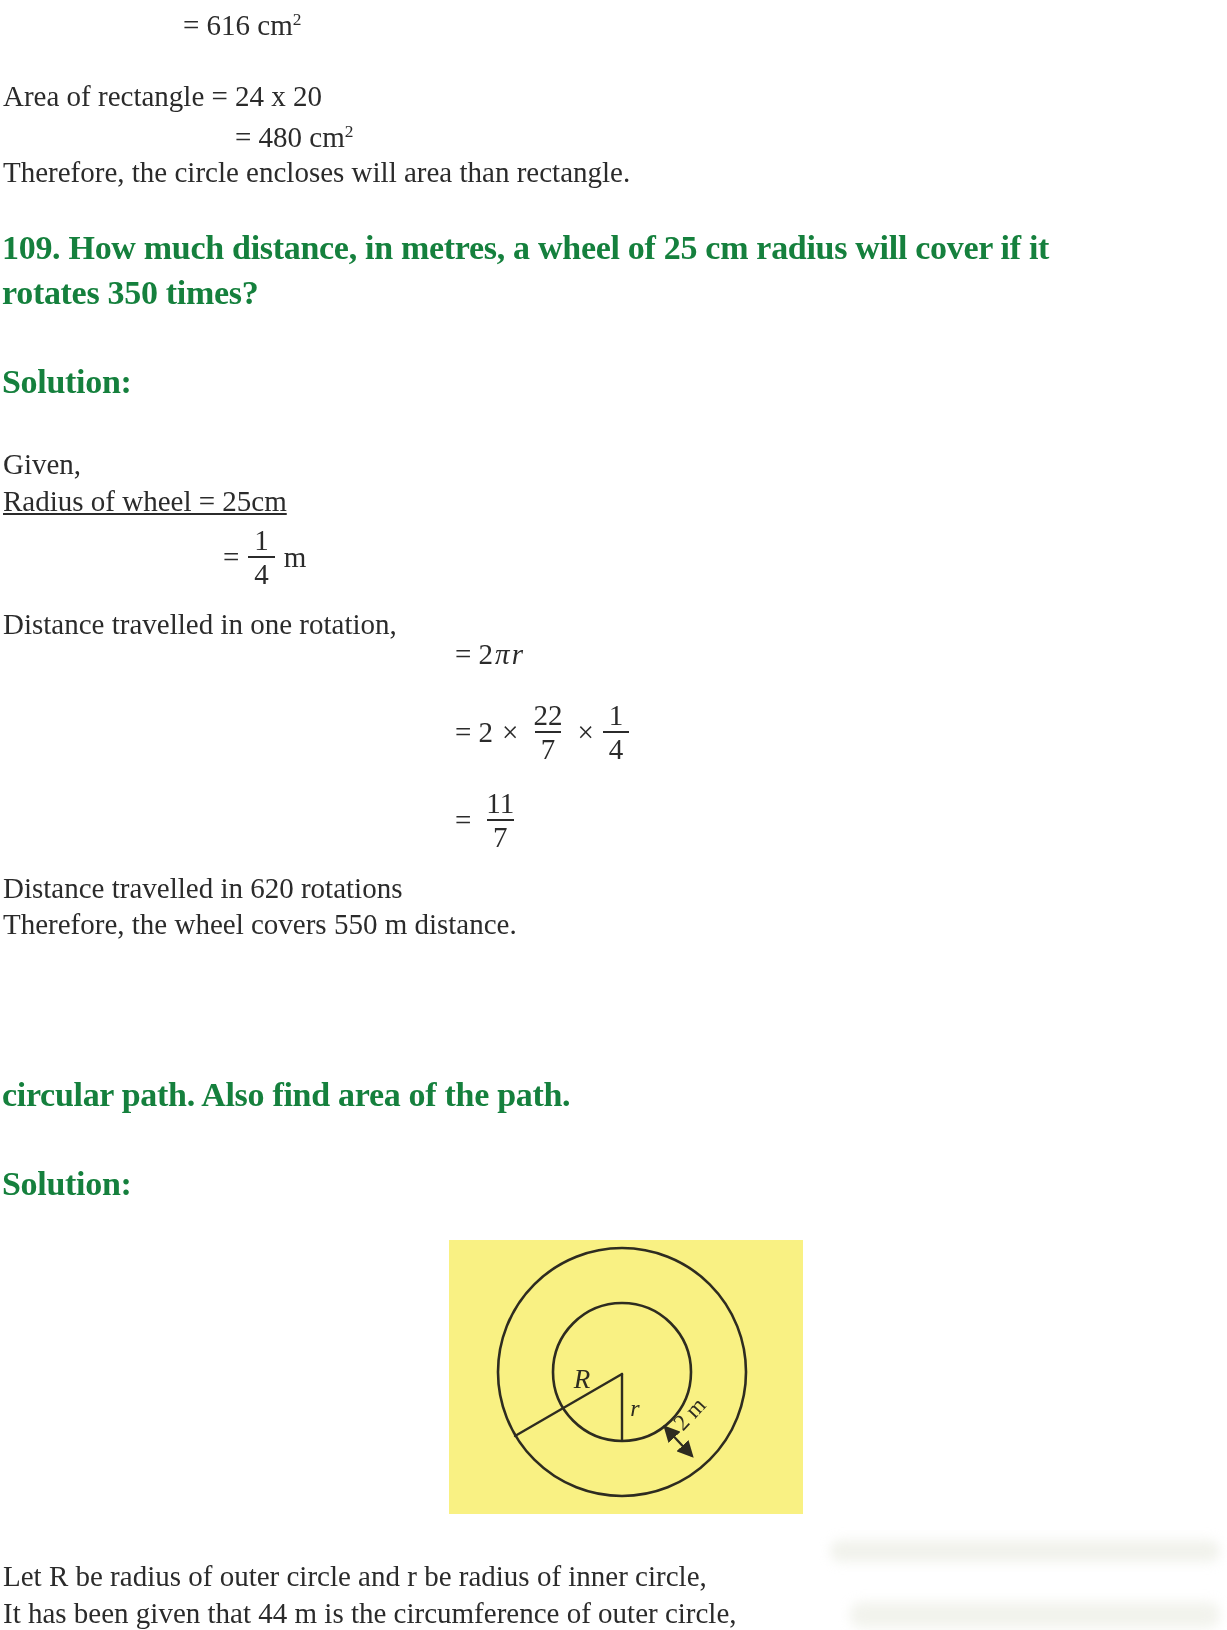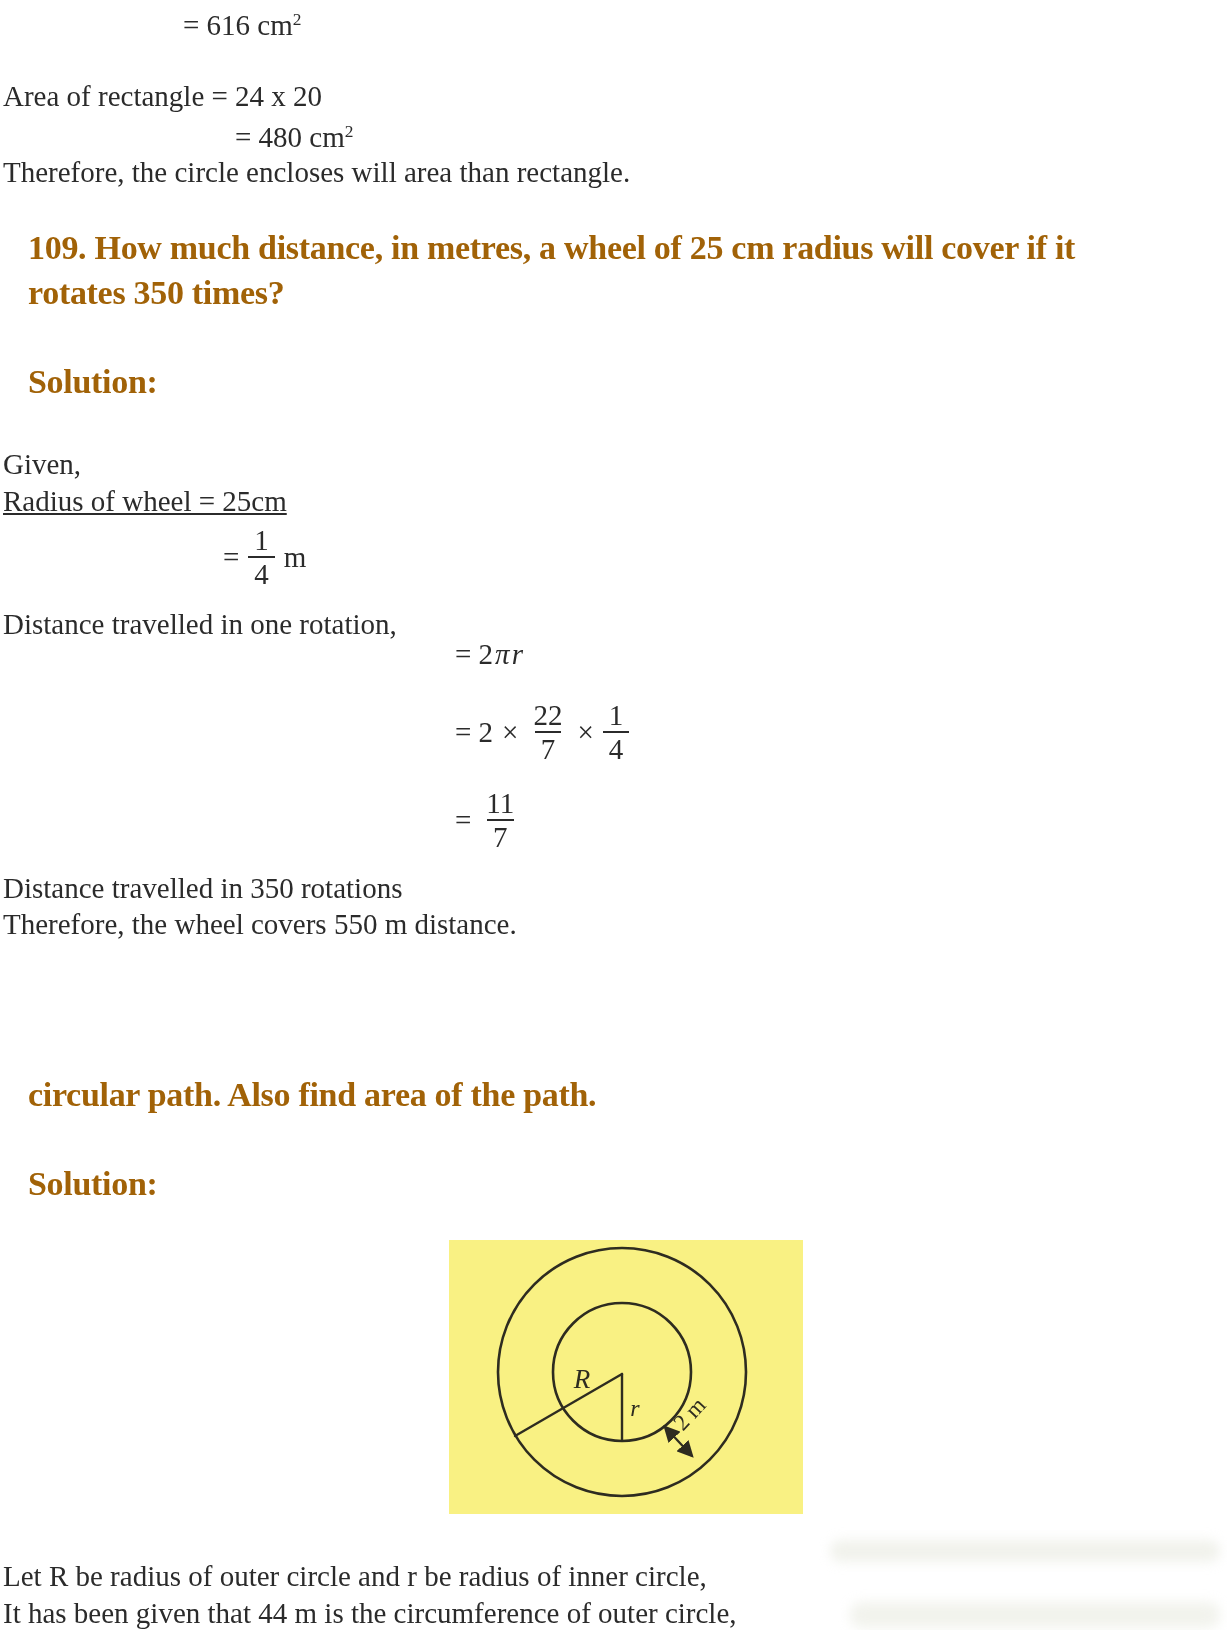--- a/index.html
+++ b/index.html
@@ -18,23 +18,22 @@
     font-size: 29px;
     line-height: 36px;
     white-space: nowrap;
   }
   .h {
     position: absolute;
     font-weight: bold;
     font-size: 34px;
     line-height: 44px;
     letter-spacing: -0.3px;
-    color: #a16207;
+    color: #15803d;
     white-space: nowrap;
-    margin-left: 26px;
   }
   sup.sp { font-size: 0.6em; vertical-align: 0.6em; }
   .mathrow {
     position: absolute;
     display: flex;
     align-items: center;
     gap: 9px;
     font-size: 29px;
     white-space: nowrap;
   }
@@ -110,21 +109,21 @@
   </div>
 
   <div class="mathrow" style="left:455px; top:787px;">
     <span>=</span>
     <span class="frac">
       <span class="num">11</span>
       <span class="den">7</span>
     </span>
   </div>
 
-  <div class="line" style="left:3px; top:870px;">Distance travelled in 350 rotations</div>
+  <div class="line" style="left:3px; top:870px;">Distance travelled in 620 rotations</div>
   <div class="line" style="left:3px; top:906px;">Therefore, the wheel covers 550 m distance.</div>
 
   <div class="h" style="left:2px; top:1073px;">circular path. Also find area of the path.</div>
 
   <div class="h" style="left:2px; top:1162px;">Solution:</div>
 
   <div class="figure" style="background:#f9f183;">
     <svg width="354" height="274" viewBox="0 0 354 274">
       <defs>
         <marker id="arrow" viewBox="0 0 10 10" refX="8.5" refY="5" markerWidth="7.5" markerHeight="7.5" orient="auto-start-reverse">

